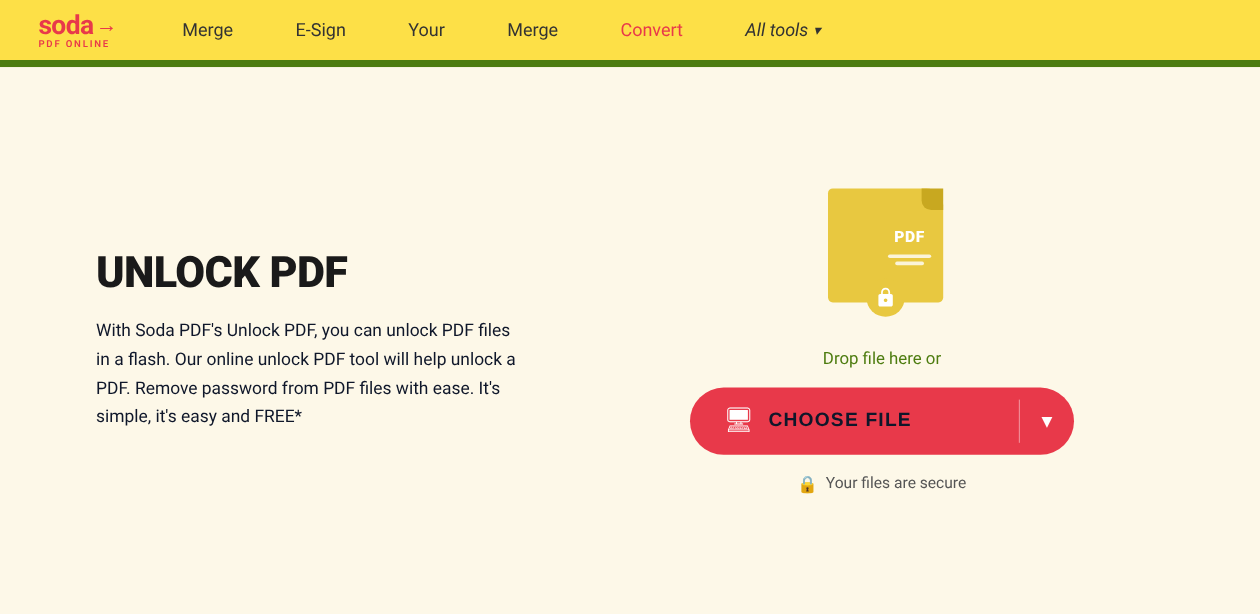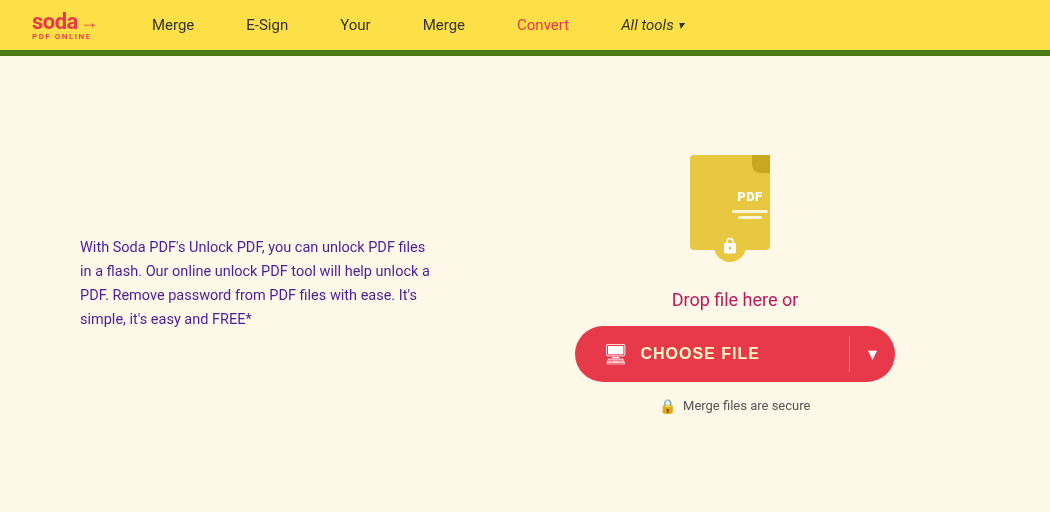--- a/index.html
+++ b/index.html
@@ -106,21 +106,21 @@
       font-size: 36px;
       font-weight: 900;
       color: #1a1a1a;
       letter-spacing: -0.5px;
       margin-bottom: 16px;
       line-height: 1.1;
     }
 
     .page-description {
       font-size: 14.5px;
-      color: #4c1d95;
+      color: #0f172a;
       line-height: 1.65;
       max-width: 350px;
     }
 
     .right-section {
       flex: 1;
       display: flex;
       flex-direction: column;
       align-items: center;
       justify-content: center;
@@ -134,21 +134,21 @@
       align-items: center;
     }
 
     .pdf-icon {
       width: 90px;
       height: 110px;
       position: relative;
     }
 
     .pdf-doc {
-      width: 80px;
+      width: 96px;
       height: 95px;
       background: #e8c840;
       border-radius: 4px 14px 4px 4px;
       position: relative;
       display: flex;
       flex-direction: column;
       align-items: center;
       justify-content: center;
       gap: 6px;
       padding-left: 40px;
@@ -205,22 +205,22 @@
       align-items: center;
       justify-content: center;
     }
 
     .lock-icon-svg {
       width: 18px;
       height: 18px;
     }
 
     .drop-text {
-      font-size: 18px;
-      color: #be185d;
+      font-size: 14px;
+      color: #4d7c0f;
       margin-top: 8px;
     }
 
     
     .choose-file-btn {
       display: flex;
       align-items: center;
       background: #e8394a;
       border-radius: 50px;
       padding: 0;
@@ -240,21 +240,21 @@
     }
 
     .monitor-icon {
       color: #fff;
       font-size: 20px;
     }
 
     .choose-file-text {
       font-size: 16px;
       font-weight: 700;
-      color: #fef9c3;
+      color: #0f172a;
       letter-spacing: 1px;
     }
 
     .btn-divider {
       width: 1px;
       height: 36px;
       background: rgba(255,255,255,0.4);
     }
 
     .btn-dropdown {
@@ -297,20 +297,21 @@
     <span class="nav-item active">Convert</span>
     <span class="nav-item nav-all-tools">
       <span>All tools</span>
       <span class="chevron-down">▾</span>
     </span>
   </nav>
 </header>
 
 <main>
   <div class="left-section">
+    <h1 class="page-title">UNLOCK PDF</h1>
     <p class="page-description">With Soda PDF's Unlock PDF, you can unlock PDF files in a flash. Our online unlock PDF tool will help unlock a PDF. Remove password from PDF files with ease. It's simple, it's easy and FREE*</p>
   </div>
 
   <div class="right-section">
 
     <div class="pdf-icon-wrapper">
       <div class="pdf-icon">
         <div class="pdf-doc">
           <span class="pdf-label">PDF</span>
           <div class="pdf-lines">
@@ -334,16 +335,16 @@
         <span class="choose-file-text">CHOOSE FILE</span>
       </div>
       <div class="btn-divider"></div>
       <div class="btn-dropdown">
         <span>▾</span>
       </div>
     </button>
 
     <div class="secure-text">
       <span class="lock-emoji">🔒</span>
-      <span>Merge files are secure</span>
+      <span>Your files are secure</span>
     </div>
   </div>
 </main>
 
 </body></html>

